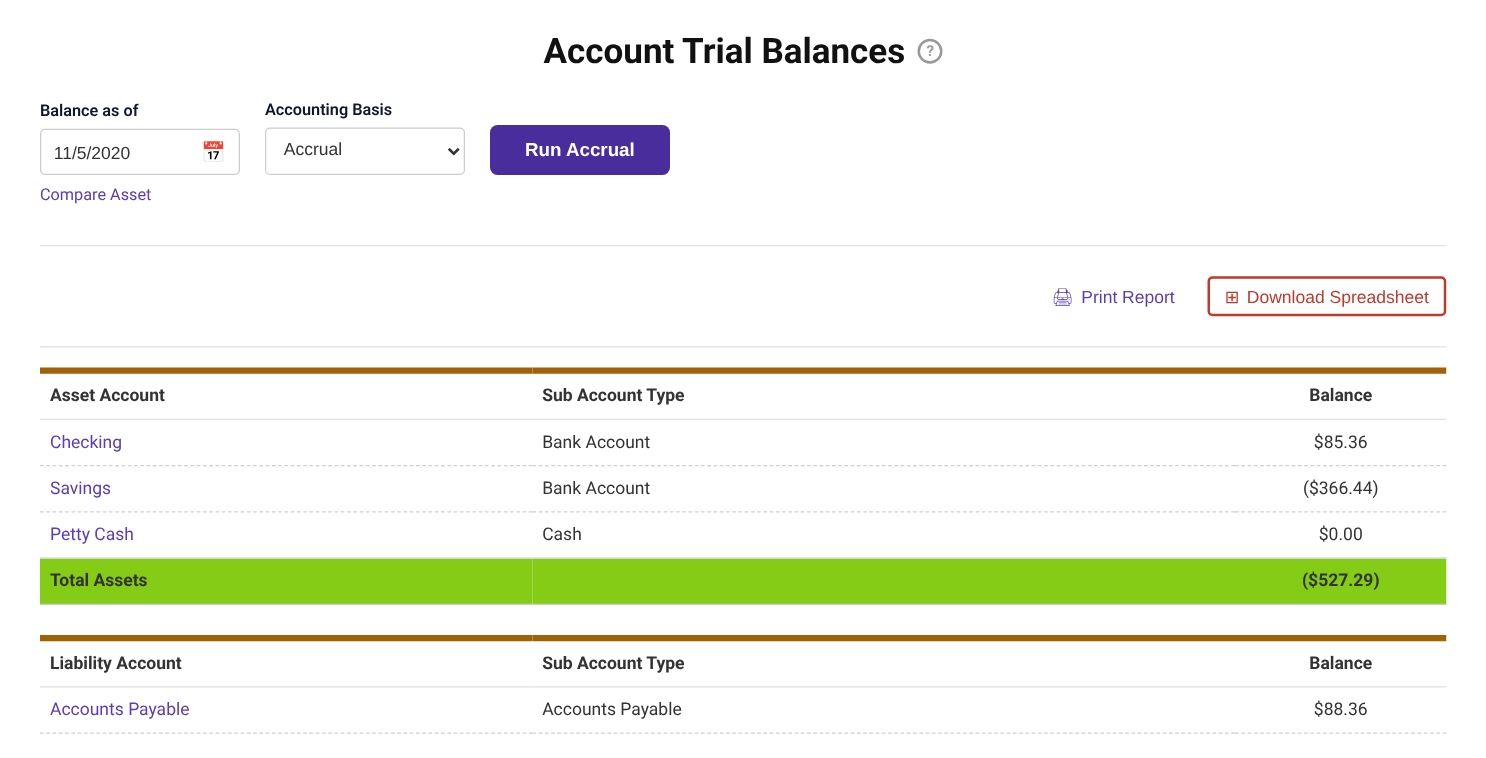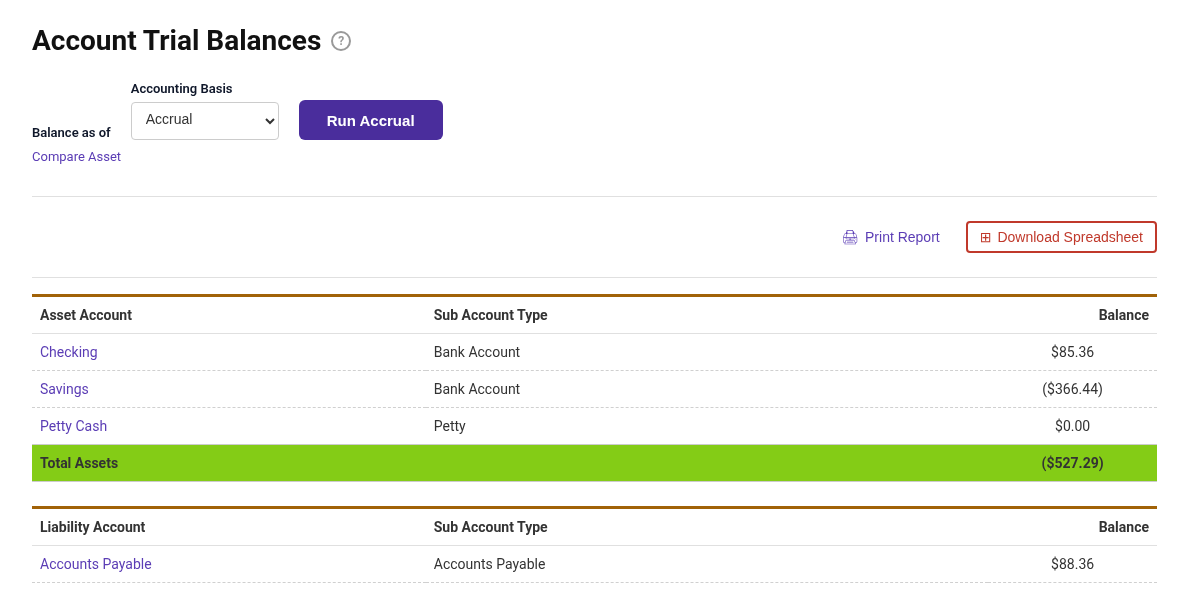--- a/index.html
+++ b/index.html
@@ -11,20 +11,21 @@
     }
     .page {
       max-width: 1189px;
       padding: 24px 32px;
     }
     .page-title-row {
       display: flex;
       align-items: center;
       gap: 10px;
       margin-bottom: 24px;
+      justify-content: center;
     }
     .page-title {
       font-size: 28px;
       font-weight: 700;
       color: #111;
     }
     .help-icon {
       width: 20px;
       height: 20px;
       border-radius: 50%;
@@ -76,21 +77,21 @@
       cursor: pointer;
     }
     .basis-select {
       border: 1px solid #ccc;
       border-radius: 4px;
       padding: 4px 28px 8px 10px;
       font-size: 14px;
       color: #333;
       background: #fff;
       appearance: auto;
-      width: 148px;
+      width: 160px;
       height: 38px;
     }
     .run-report-btn {
       background: #4a2d9c;
       color: #fff;
       border: none;
       border-radius: 6px;
       padding: 10px 28px;
       font-size: 15px;
       font-weight: 600;
@@ -145,25 +146,25 @@
     .table-section {
       width: 100%;
       border-collapse: collapse;
       margin-bottom: 0;
     }
     .table-section th {
       font-weight: 700;
       font-size: 14px;
       padding: 10px 8px;
       text-align: left;
-      border-top: 3px solid #a16207;
+      border-top: 5px solid #a16207;
       border-bottom: 1px solid #e0e0e0;
       background: #fff;
     }
-    .table-section th.right { text-align: right; }
+    .table-section th.right { text-align: center; }
     .table-section td {
       padding: 10px 8px;
       border-bottom: 1px dashed #d0d0d0;
       font-size: 14px;
     }
     .table-section td.right { text-align: center; }
     .table-section tr.total-row td {
       font-weight: 700;
       background: #84cc16;
       border-top: 1px solid #ccc;
@@ -189,20 +190,24 @@
   
   <div class="page-title-row">
     <h1 class="page-title">Account Trial Balances</h1>
     <div class="help-icon">?</div>
   </div>
 
   
   <div class="controls-row">
     <div class="control-group">
       <span class="control-label">Balance as of</span>
+      <div class="date-input-wrapper">
+        <input type="text" value="11/5/2020" style="">
+        <span class="calendar-icon">📅</span>
+      </div>
     </div>
     <div class="control-group">
       <span class="control-label">Accounting Basis</span>
       <select class="basis-select">
         <option>Accrual</option>
         <option>Cash</option>
       </select>
     </div>
     <button class="run-report-btn">Run Accrual</button>
   </div>
@@ -241,21 +246,21 @@
       <td class="col-subtype">Bank Account</td>
       <td class="col-balance right">$85.36</td>
     </tr>
         <tr>
       <td class="col-account"><a class="link-cell">Savings</a></td>
       <td class="col-subtype">Bank Account</td>
       <td class="col-balance right">($366.44)</td>
     </tr>
         <tr>
       <td class="col-account"><a class="link-cell">Petty Cash</a></td>
-      <td class="col-subtype">Petty</td>
+      <td class="col-subtype">Cash</td>
       <td class="col-balance right">$0.00</td>
     </tr>
       </tbody>
     <tfoot>
       <tr class="total-row">
         <td class="col-account">Total Assets</td>
         <td class="col-subtype"></td>
         <td class="col-balance right">($527.29)</td>
       </tr>
     </tfoot>

